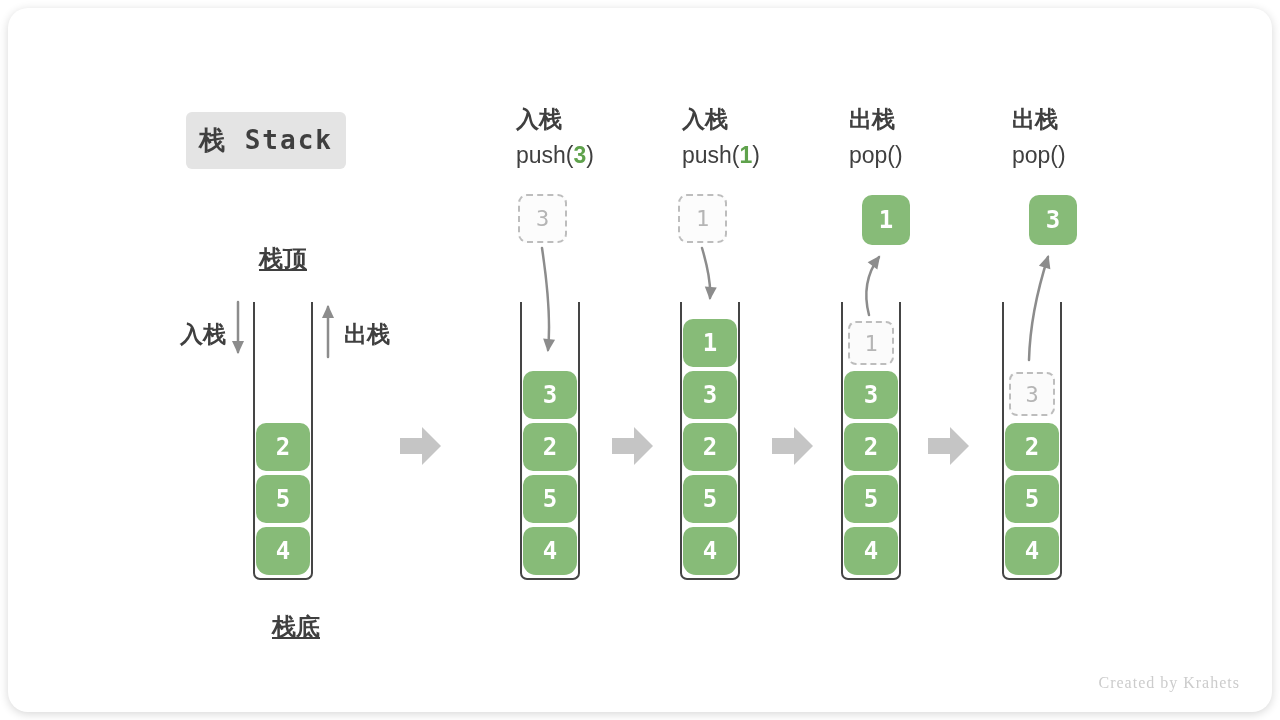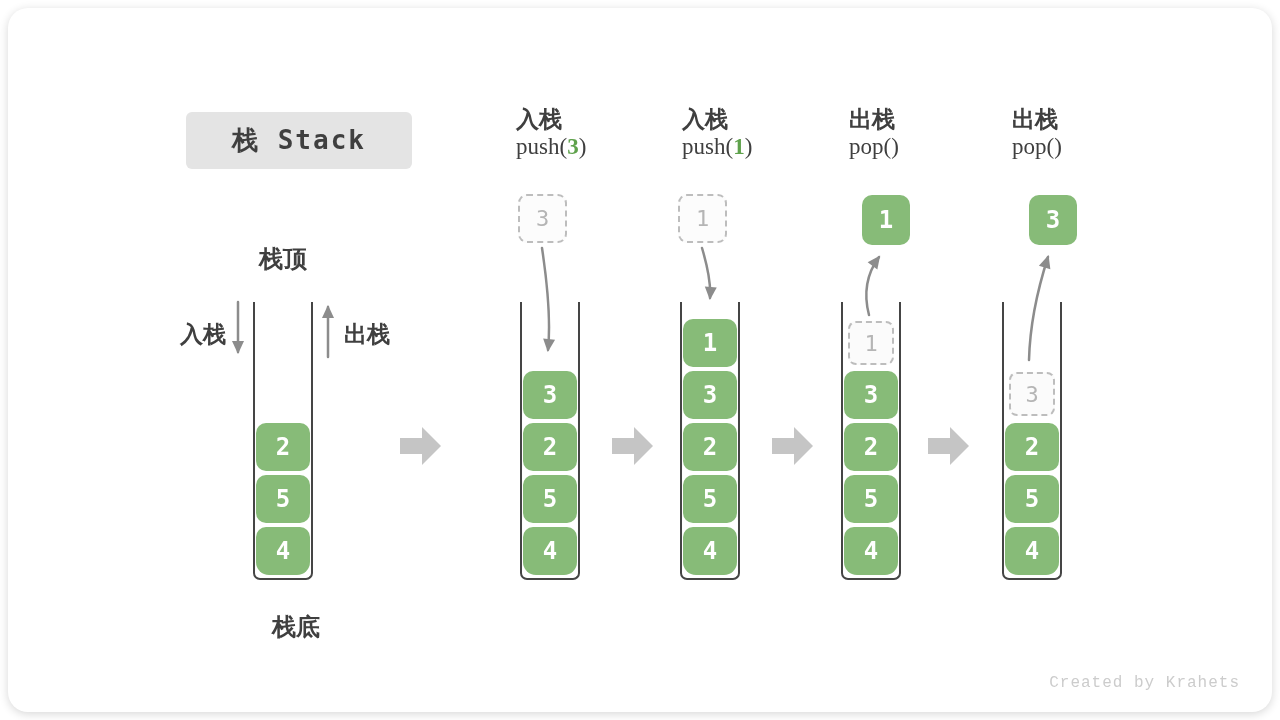--- a/index.html
+++ b/index.html
@@ -7,28 +7,28 @@
     --arrow-gray:#8C8C8C; --block-arrow-gray:#C5C5C5; --dashed-border:#BDBDBD;
     --dashed-text:#B5B5B5; --title-bg:#E4E4E4; --watermark-gray:#CCCCCC;
   }
   *{box-sizing:border-box; margin:0; padding:0;}
   html,body{width:1280px; height:720px; background:#fff; overflow:hidden;
     font-family:"DejaVu Sans", sans-serif;}
   .stage{position:absolute; left:0; top:0; width:1280px; height:720px;}
   .card{position:absolute; left:8px; top:8px; width:1264px; height:704px;
     background:#fff; border-radius:20px; box-shadow:0 2px 10px rgba(0,0,0,.16);}
 
-  .title-box{position:absolute; left:186px; top:112px; width:226px; height:57px;
+  .title-box{position:absolute; left:186px; top:112px; width:160px; height:57px;
     background:var(--title-bg); border-radius:6px; display:flex; align-items:center;
     justify-content:center; font-family:"DejaVu Sans Mono", monospace;
     font-size:26px; font-weight:bold; color:var(--text-dark); letter-spacing:2px;}
 
   .op{position:absolute; top:105px;}
   .op-cn{font-size:23px; font-weight:bold; color:var(--text-dark); line-height:28px;}
-  .op-code{font-family:Liberation Serif, serif; font-size:23px;
+  .op-code{margin-top:8px; font-family:Liberation Sans, sans-serif; font-size:23px;
     color:var(--text-dark); line-height:28px;}
   .op-code .arg{color:var(--arg-green); font-weight:bold;}
 
   .stack-container{position:absolute; top:302px; width:60px; height:278px;
     border-left:2px solid var(--wall-dark); border-right:2px solid var(--wall-dark);
     border-bottom:2px solid var(--wall-dark); border-radius:0 0 7px 7px; background:#fff;}
 
   .cell{position:absolute; width:54px; height:48px; background:var(--cell-green);
     border-radius:10px; color:#fff; font-family:"DejaVu Sans Mono", monospace;
     font-weight:bold; font-size:24px; display:flex; align-items:center; justify-content:center;}
@@ -41,29 +41,29 @@
   .float-dashed{position:absolute; width:49px; height:49px; background:#FCFCFC;
     border:2px dashed var(--dashed-border); border-radius:9px; color:var(--dashed-text);
     font-family:"DejaVu Sans Mono", monospace; font-size:22px; display:flex;
     align-items:center; justify-content:center;}
   .float-solid{position:absolute; width:48px; height:50px; background:var(--cell-green);
     border-radius:10px; color:#fff; font-family:"DejaVu Sans Mono", monospace;
     font-weight:bold; font-size:24px; display:flex; align-items:center; justify-content:center;}
 
   .side-label{position:absolute; font-size:23px; font-weight:bold; color:var(--text-dark);}
   .cap-label{position:absolute; width:60px; text-align:center; font-size:24px;
-    font-weight:bold; color:var(--text-dark);}
+    font-weight:bold; color:var(--text-dark);text-decoration:underline;}
 
   svg.overlay{position:absolute; left:0; top:0; width:1280px; height:720px;
     pointer-events:none;}
   .flow{fill:none; stroke:var(--arrow-gray); stroke-width:2.5px; stroke-linecap:round;}
   .block-arrow{fill:var(--block-arrow-gray);}
 
   .watermark{position:absolute; right:40px; top:674px;
-    font-family:Liberation Mono, monospace; font-size:16px; letter-spacing:1px;
+    font-family:Liberation Serif, serif; font-size:16px; letter-spacing:1px;
     color:var(--watermark-gray);}
 </style>
 </head>
 <body>
 
 <div class="stage">
   <div class="card"></div>
 
   <div class="title-box">
     <span>栈 Stack</span>

